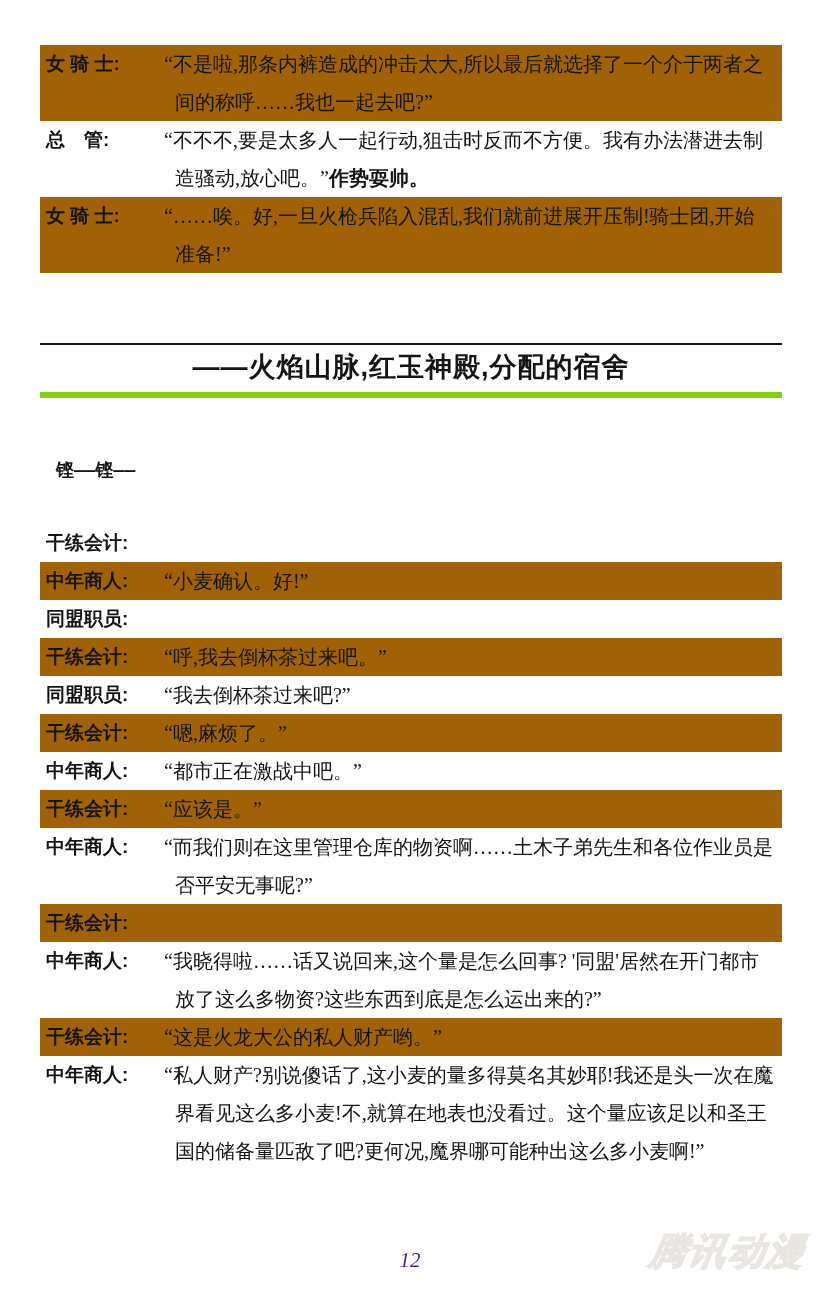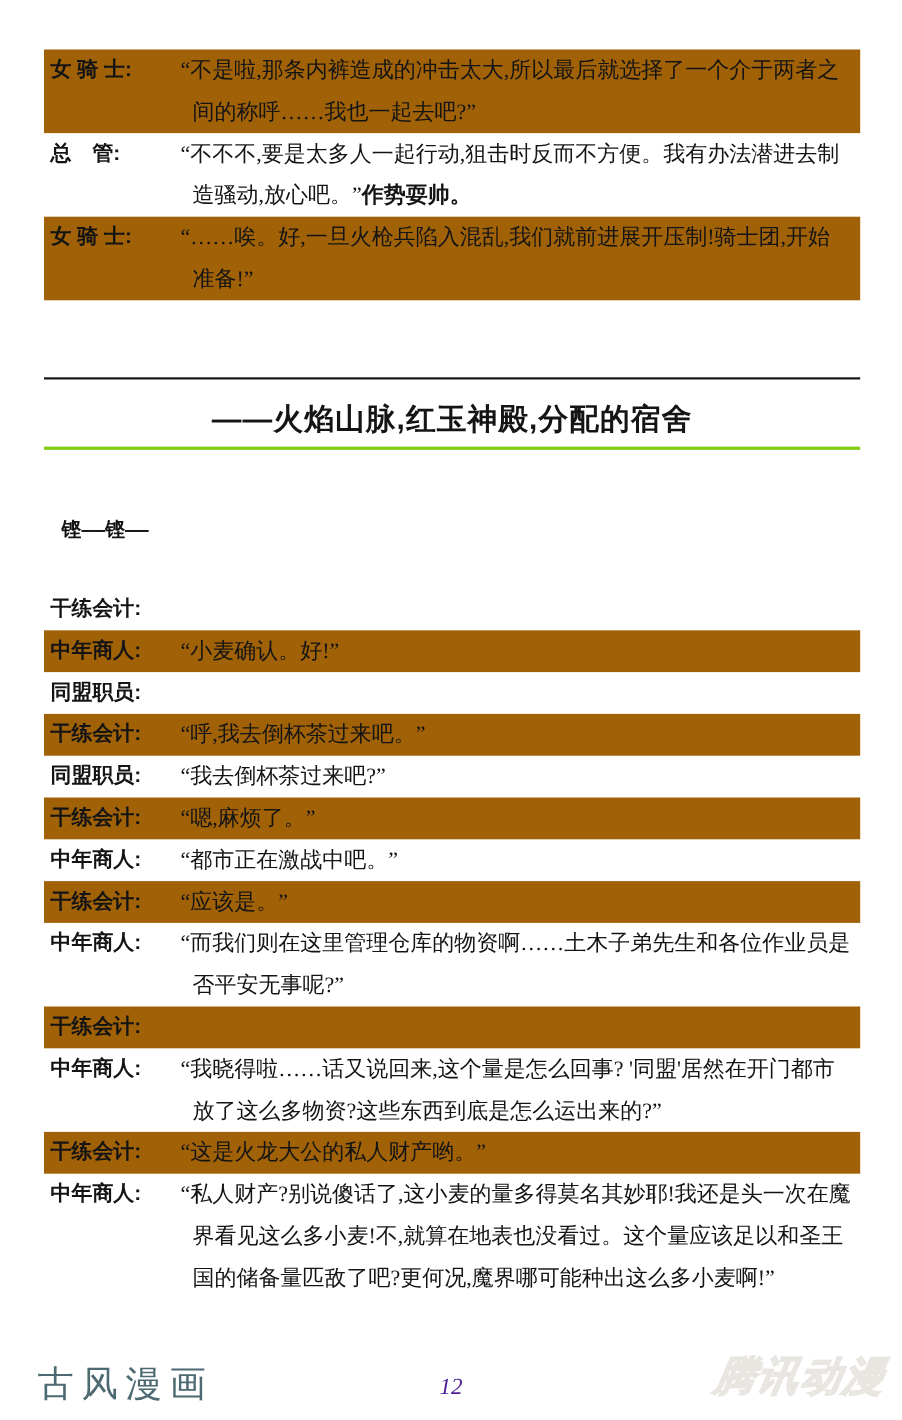--- a/index.html
+++ b/index.html
@@ -37,22 +37,22 @@
   }
   .dtext .action{
     font-family:"Liberation Sans","DejaVu Sans",sans-serif;
     font-weight:bold;
   }
 
   
   .scene-heading{
     margin-top:70px;
     border-top:2px solid #161616;
-    border-bottom:3px solid #84cc16;
-    padding:18px 0 7px 0;
+    border-bottom:6px solid #84cc16;
+    padding:4px 0 7px 0;
     text-align:center;
     font-family:"Liberation Sans","DejaVu Sans",sans-serif;
     font-weight:bold;
     font-size:27px;
     letter-spacing:1px;
   }
 
   
   .sfx{
     margin-top:60px;
@@ -166,16 +166,15 @@
         <span class="speaker">干练会计:</span>
         <span class="dtext">“这是火龙大公的私人财产哟。”</span>
       </div>
       <div class="drow">
         <span class="speaker">中年商人:</span>
         <span class="dtext">“私人财产?别说傻话了,这小麦的量多得莫名其妙耶!我还是头一次在魔界看见这么多小麦!不,就算在地表也没看过。这个量应该足以和圣王国的储备量匹敌了吧?更何况,魔界哪可能种出这么多小麦啊!”</span>
       </div>
     </div>
   </div>
 
-  <div class="footer-left">古风漫画</div>
   <div class="page-number">12</div>
   <div class="tencent-watermark">腾讯动漫</div>
 </div>
 
 </body></html>

